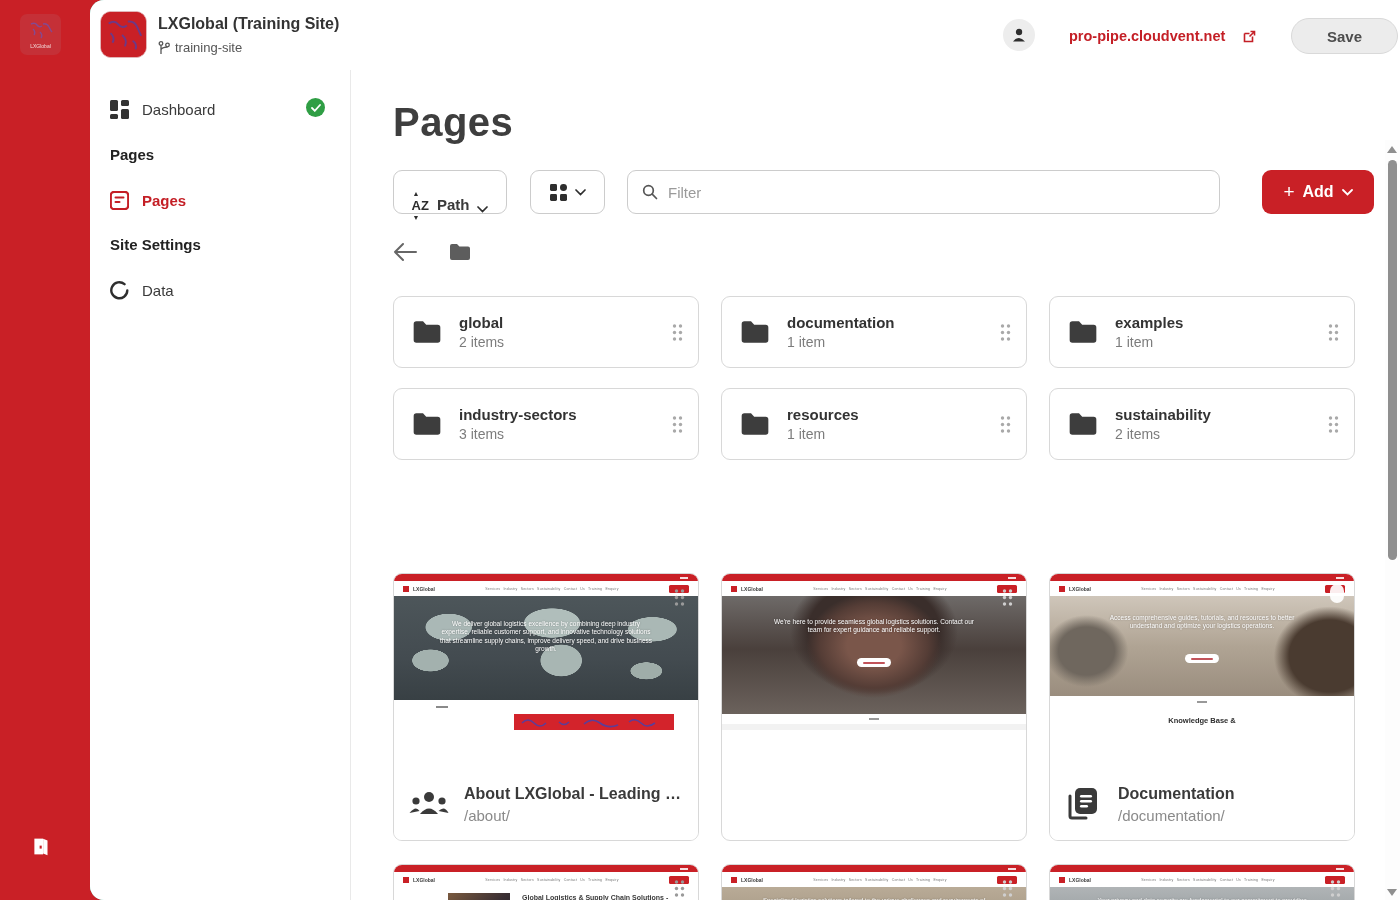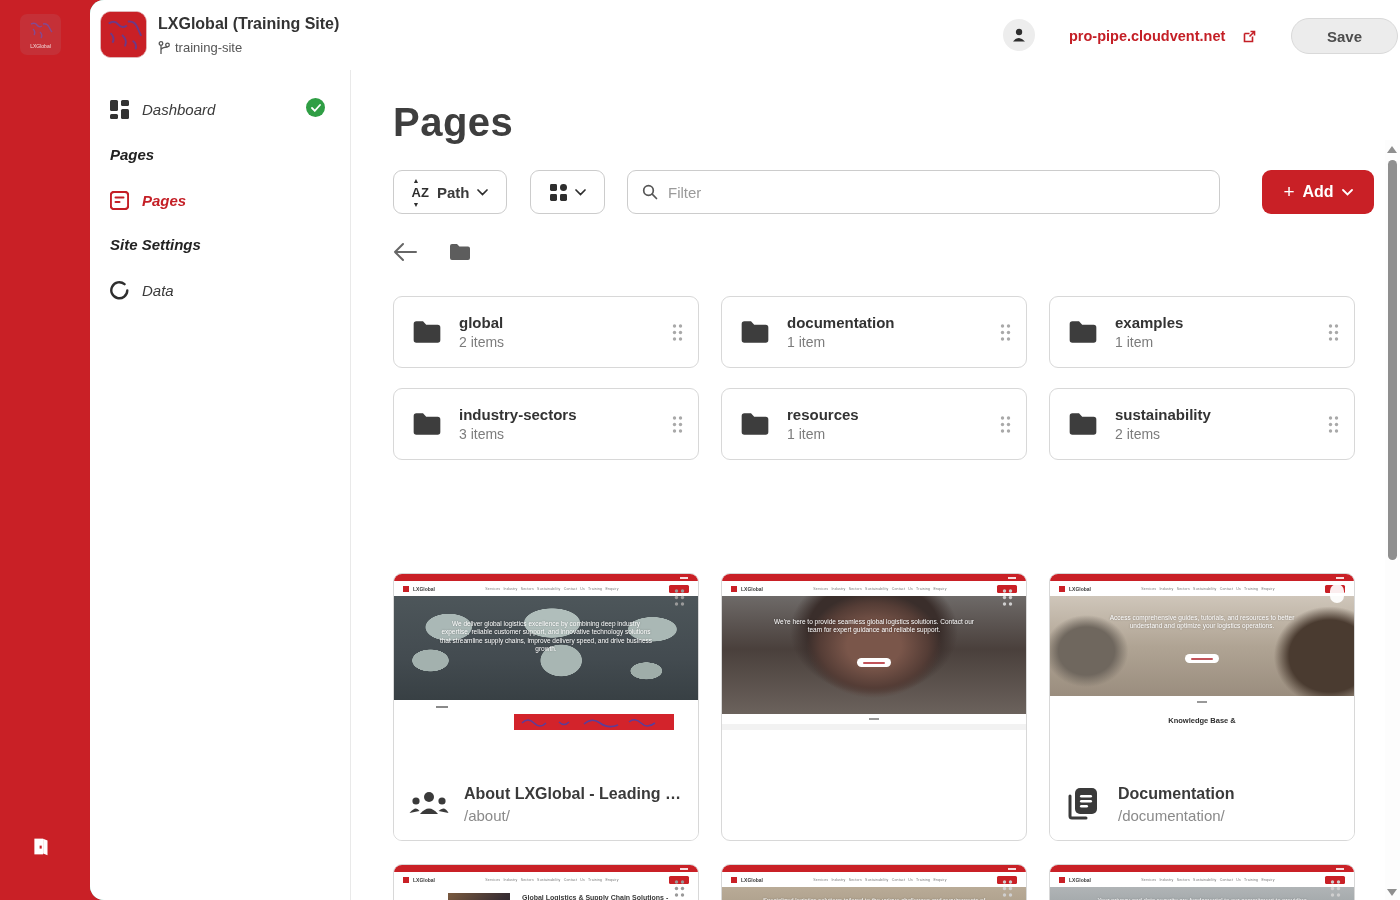--- a/index.html
+++ b/index.html
@@ -27,37 +27,37 @@
   .hdr-sub { position:absolute; left:68px; top:40px; font-size:13px; color:#555; display:flex; align-items:center; gap:5px; }
   .avatar { position:absolute; left:913px; top:19px; width:32px; height:32px; border-radius:50%;
     background:#ededed; display:flex; align-items:center; justify-content:center; }
   .preview-link { position:absolute; left:979px; top:28px; font-size:14.5px; font-weight:bold; color:#c41f26;
     display:flex; align-items:center; gap:18px; cursor:pointer; }
   .save-btn { position:absolute; left:1201px; top:18px; width:107px; height:36px; border-radius:18px;
     background:#ececec; border:1px solid #d9d9d9; font-size:15px; font-weight:bold; color:#4d4d4d;
     display:flex; align-items:center; justify-content:center; cursor:pointer; font-family:inherit; }
 
   
-  .sidebar { position:absolute; left:0; top:70px; bottom:0; width:261px; border-right:1px solid #e9e9e9; background:#fff;font-style:italic; }
+  .sidebar { position:absolute; left:0; top:70px; bottom:0; width:261px; border-right:1px solid #e9e9e9; background:#fff; }
   .side-item { display:flex; align-items:center; gap:13px; margin:0 0 0 20px; height:28px; cursor:pointer; }
   .side-item .lbl { font-size:15px; color:#3a3a3a; }
   .side-item.active .lbl { color:#c41f26; font-weight:bold; }
   .side-head { margin:0 0 0 20px; font-size:15px; font-weight:bold; color:#222; }
   .row-dash { position:absolute; top:25px; left:0; right:0; display:flex; align-items:center; }
   .badge-ok { position:absolute; right:25px; top:28px; width:19px; height:19px; border-radius:50%; background:#2f9e44;
     display:flex; align-items:center; justify-content:center; }
 
   
   .main { position:absolute; left:261px; top:70px; right:0; bottom:0; background:#fff; overflow:hidden; }
   .page-title { position:absolute; left:42px; top:30px; font-size:40px; font-weight:800; color:#3e3e3e; letter-spacing:.5px; }
 
   .toolbar { position:absolute; left:42px; top:100px; right:14px; height:44px; }
   .tb-btn { position:absolute; height:44px; background:#fff; border:1px solid #ccc; border-radius:9px;
     display:flex; align-items:center; justify-content:center; gap:8px; cursor:pointer; font-family:inherit; }
-  .sort-btn { left:0; width:114px; }
+  .sort-btn { left:0; width:114px;align-items:flex-end; }
   .sort-btn .lbl { font-size:15px; font-weight:bold; color:#3a3a3a; }
   .view-btn { left:137px; width:75px; }
   .filter-box { position:absolute; left:234px; width:593px; height:44px; border:1px solid #ccc; border-radius:9px;
     display:flex; align-items:center; padding:0 14px; gap:10px; background:#fff; }
   .filter-box input { border:none; outline:none; flex:1; font-size:15px; font-family:inherit; color:#444; }
   .filter-box input::placeholder { color:#9a9a9a; }
   .add-btn { position:absolute; right:12px; width:112px; height:44px; background:#c92026; border:none; border-radius:9px;
     color:#fff; display:flex; align-items:center; justify-content:center; gap:8px; font-size:16px; font-weight:bold;
     cursor:pointer; font-family:inherit; }
 

